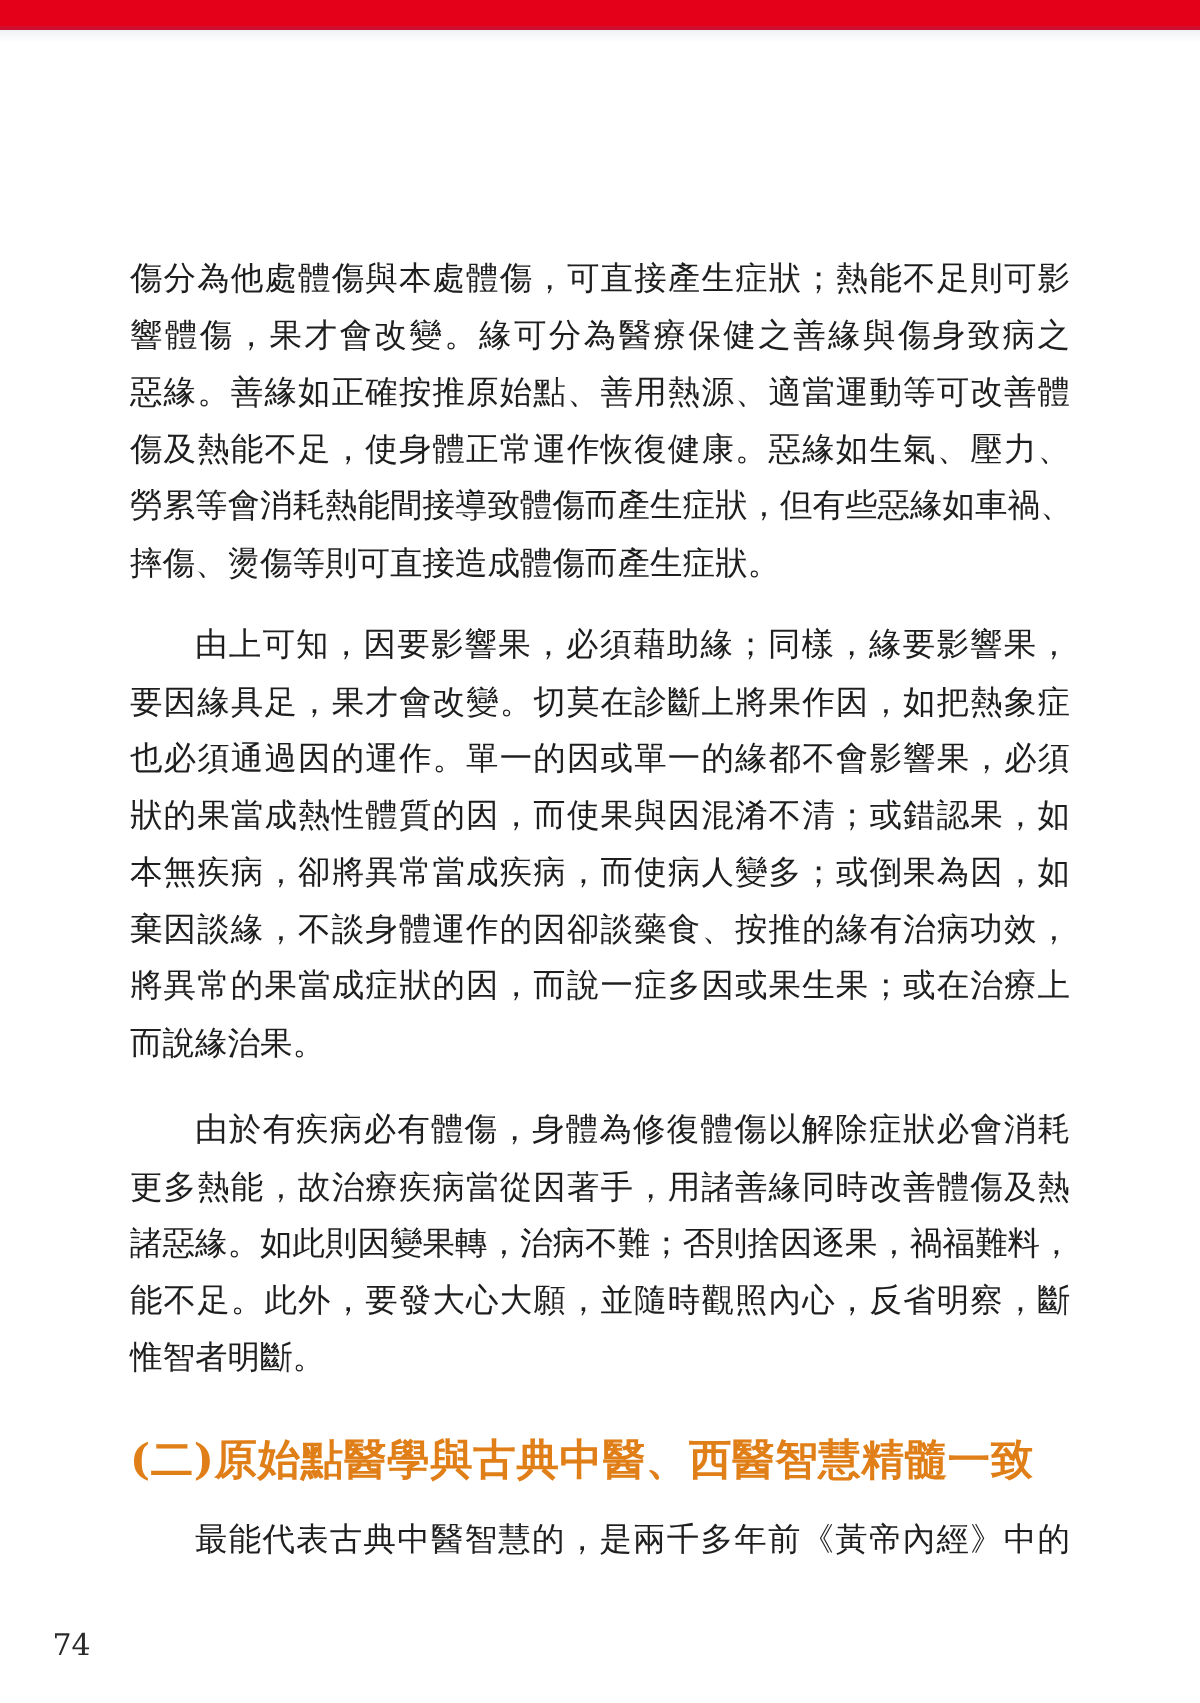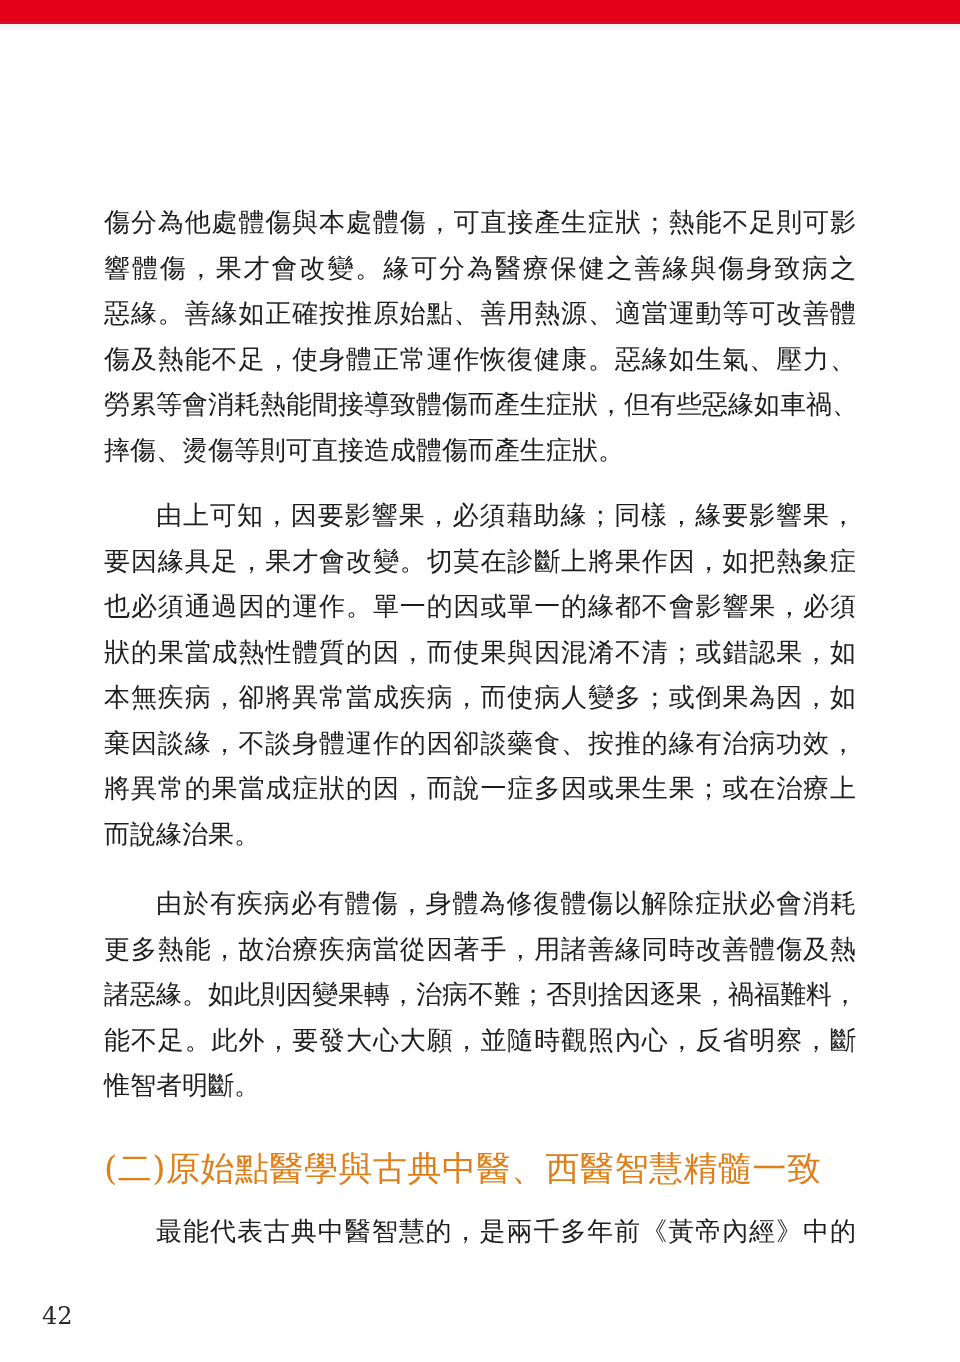--- a/index.html
+++ b/index.html
@@ -46,21 +46,21 @@
   }
   .line.indent {
     padding-left: 2em;
   }
   .line.line-last {
     text-align-last: left;
   }
   .heading {
     margin: 34px 0 0 0;
     font-family: "DejaVu Serif", serif;
-    font-weight: normal;
+    font-weight: bold;
     font-size: 34px;
     line-height: 50px;
     color: #e07e18;
     white-space: nowrap;
     letter-spacing: 0.5px;
   }
   .page-number {
     position: absolute;
     left: 42px;
     top: 1302px;
@@ -100,13 +100,13 @@
       <div class="line">諸惡緣。如此則因變果轉，治病不難；否則捨因逐果，禍福難料，</div>
       <div class="line">能不足。此外，要發大心大願，並隨時觀照內心，反省明察，斷</div>
       <div class="line line-last">惟智者明斷。</div>
     </div>
   <h2 class="heading" style="color: rgb(224, 126, 24);">(二)原始點醫學與古典中醫、西醫智慧精髓一致</h2>
   <div class="para para-4">
       <div class="line indent">最能代表古典中醫智慧的，是兩千多年前《黃帝內經》中的</div>
     </div>
 </main>
 
-<div class="page-number">42</div>
+<div class="page-number">74</div>
 
 </body></html>

